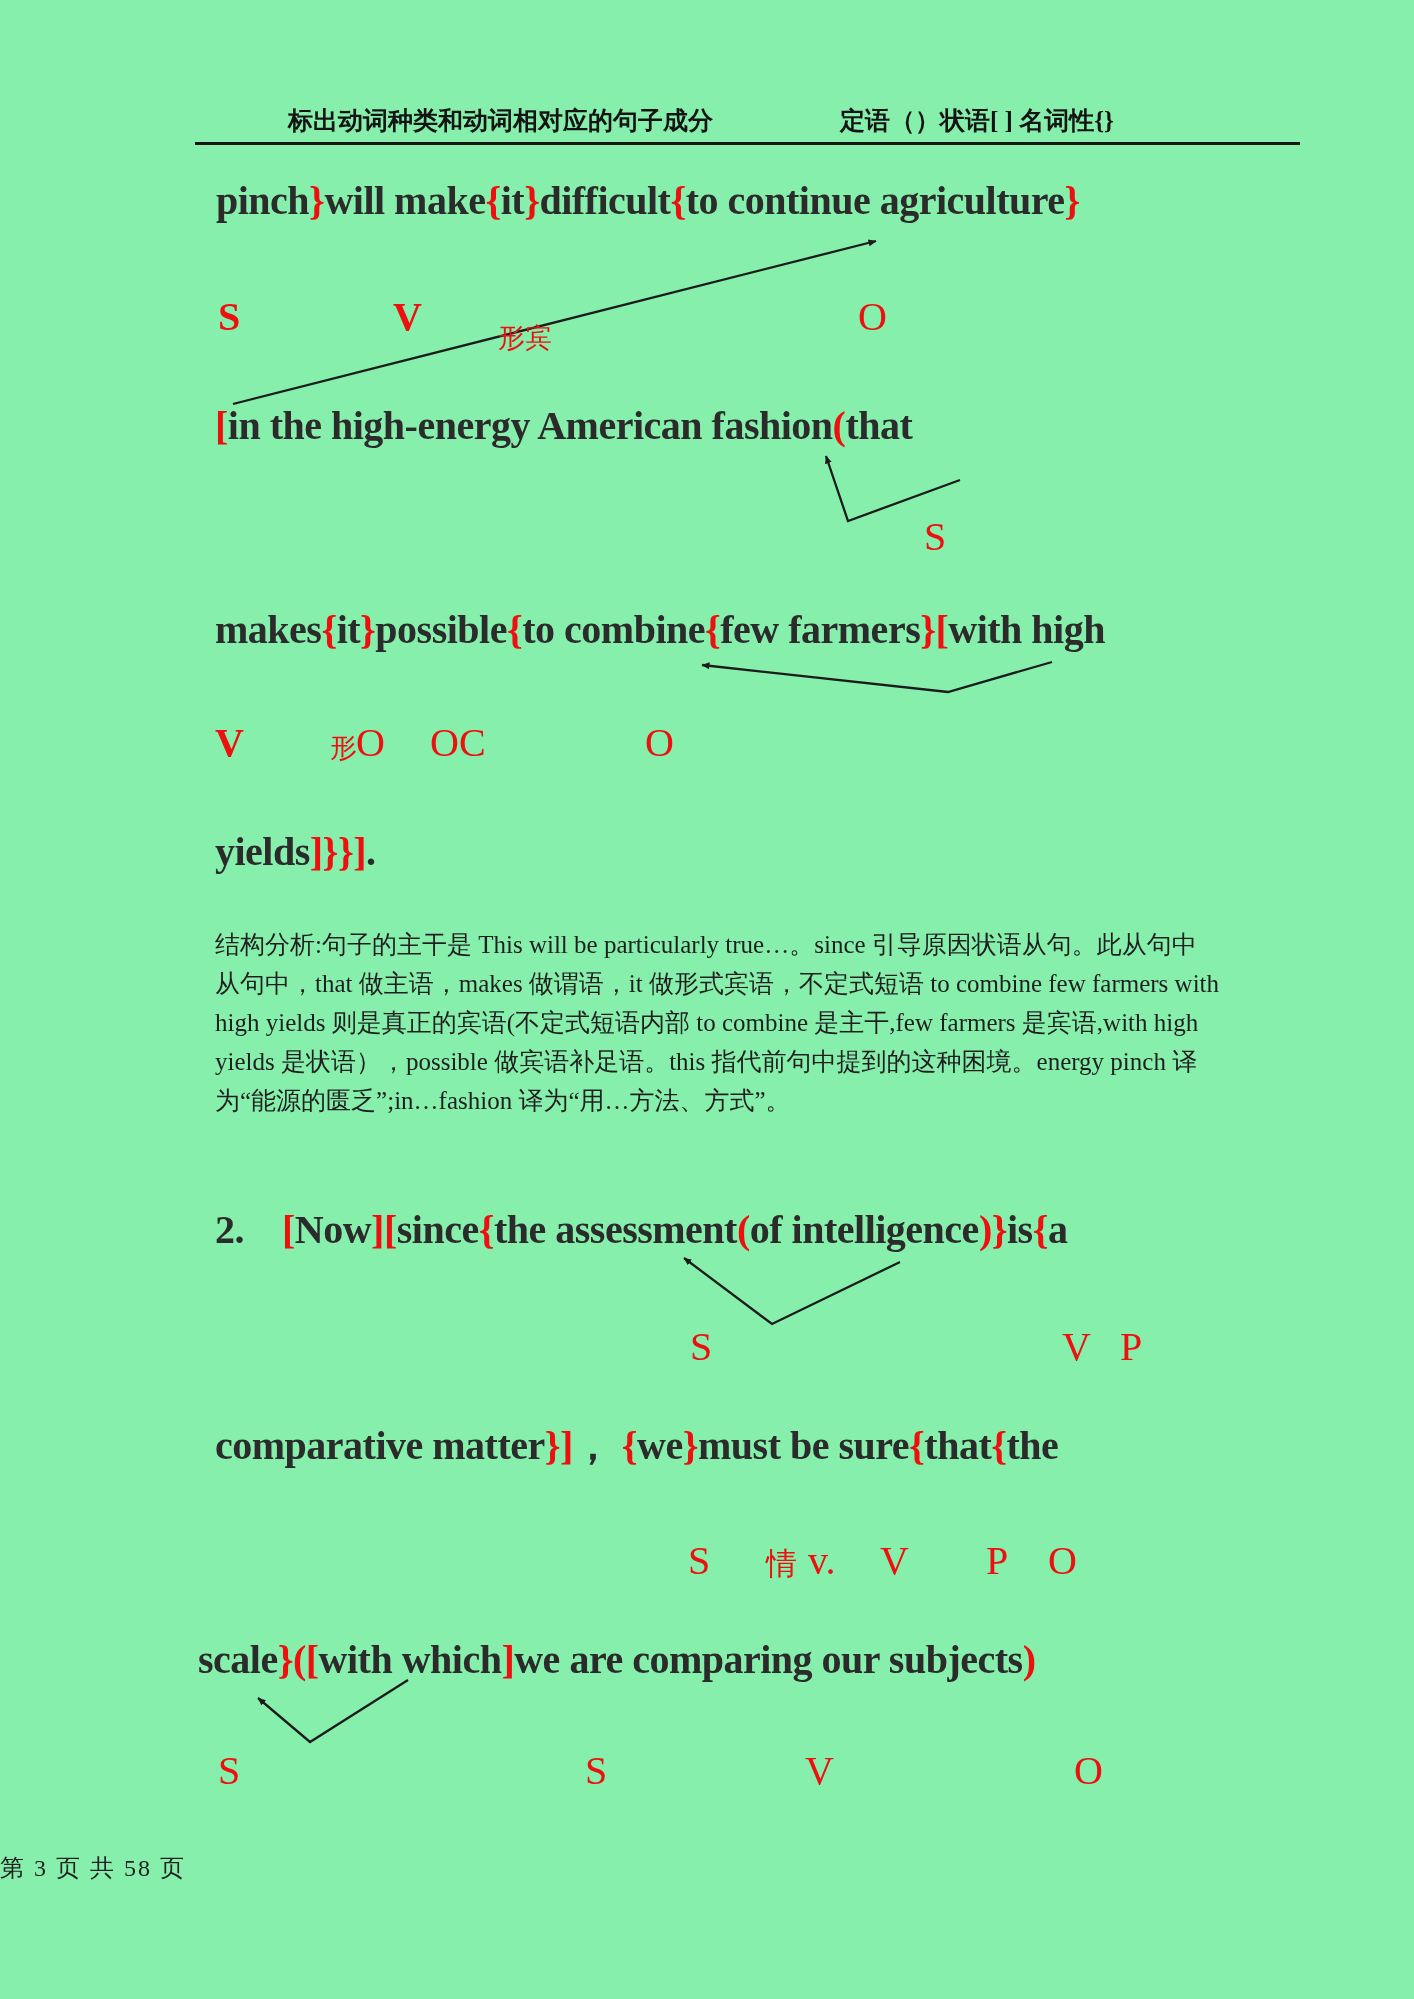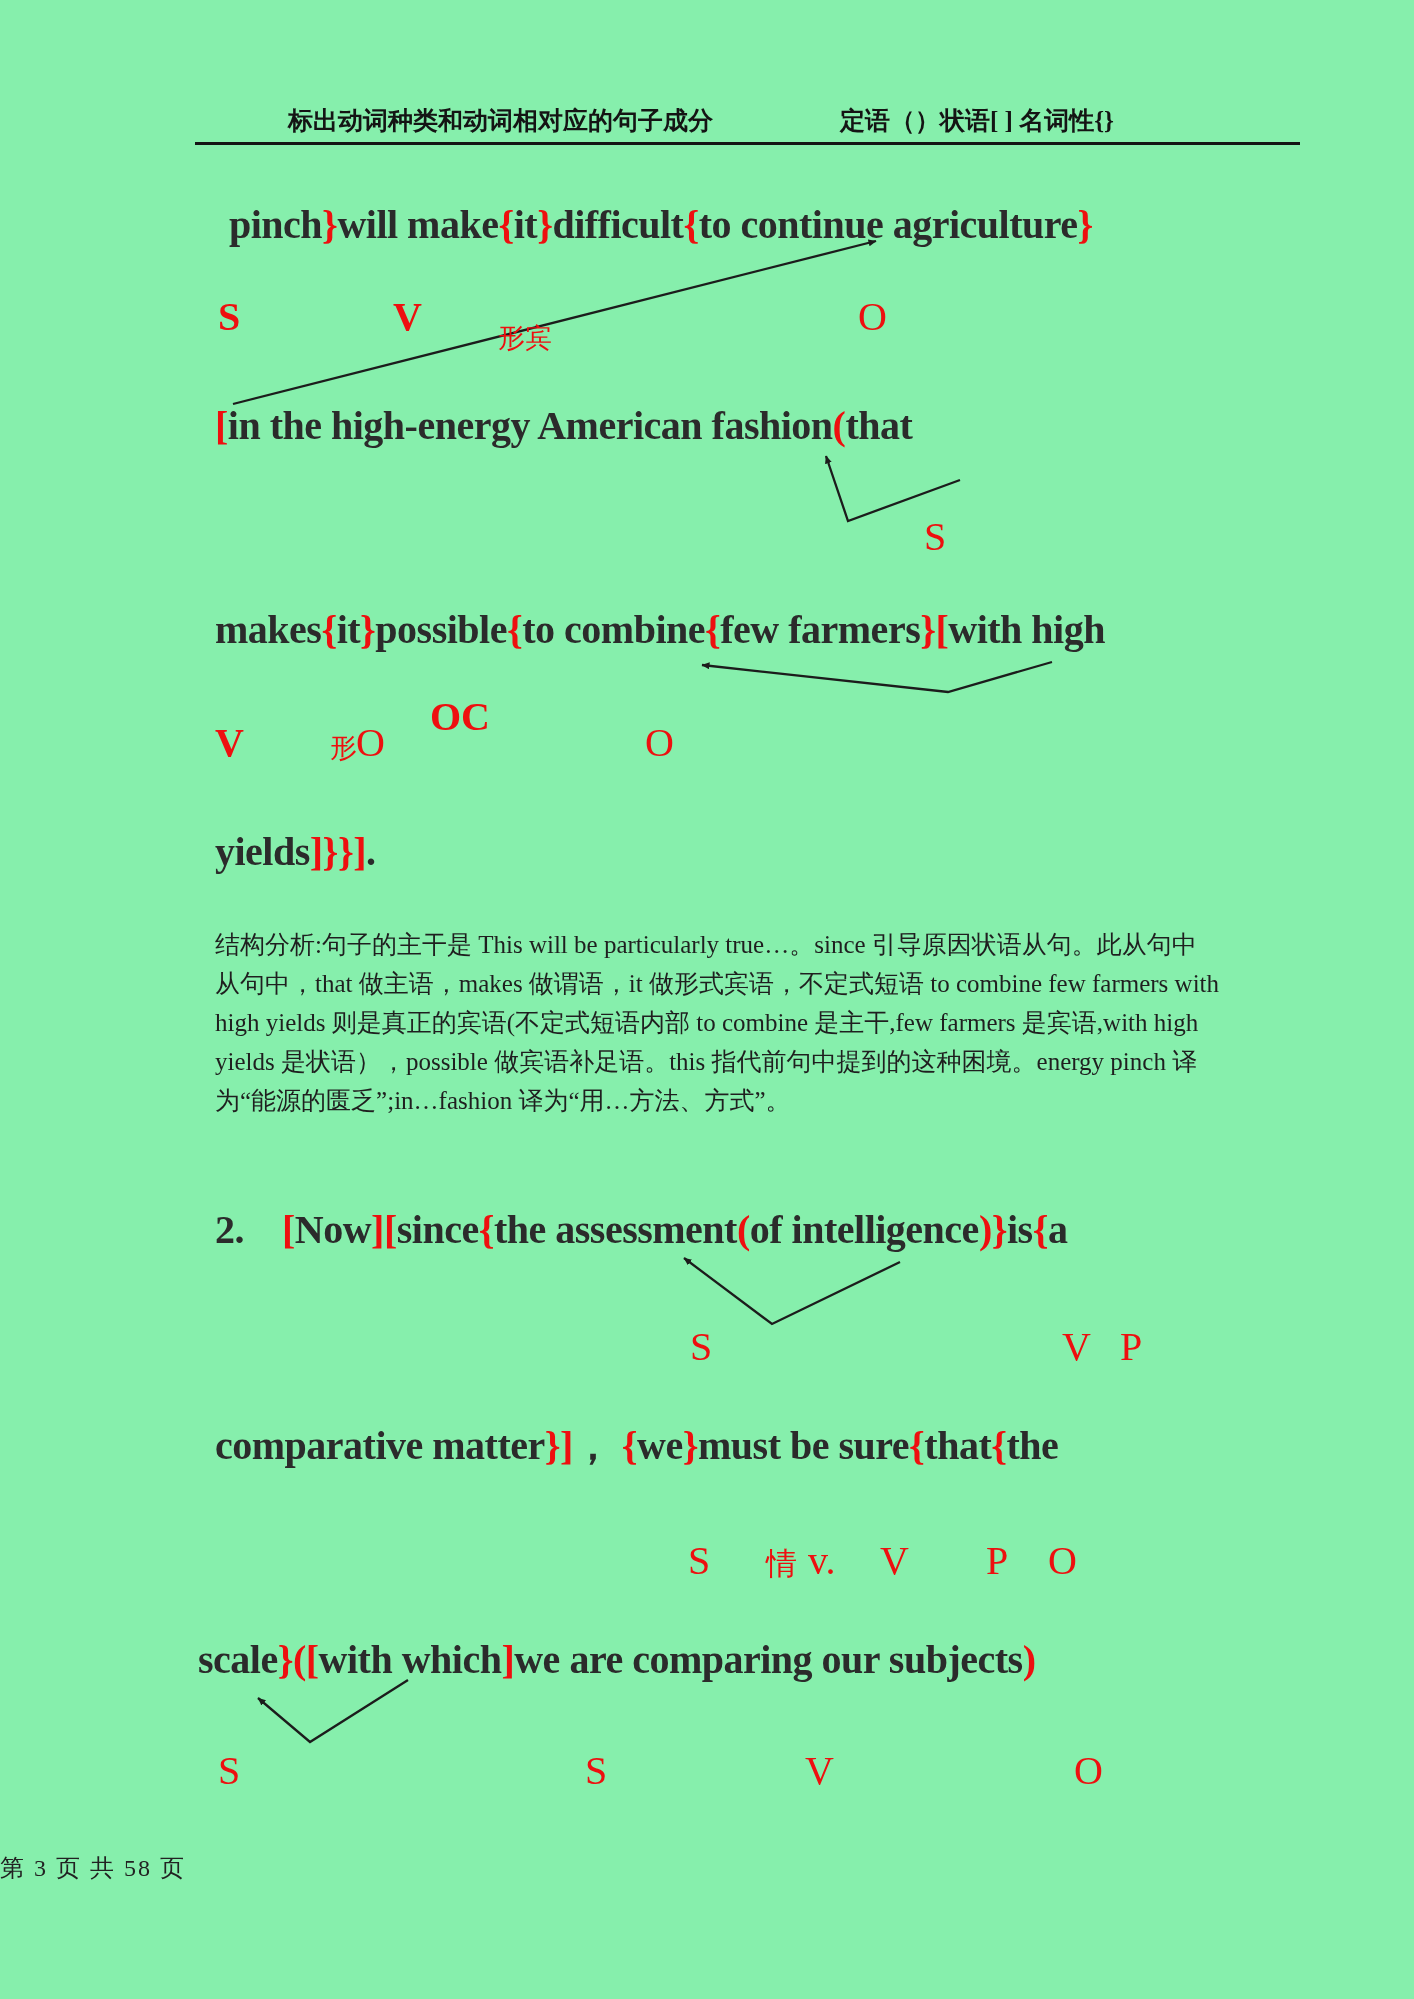--- a/index.html
+++ b/index.html
@@ -43,38 +43,38 @@
         <path d="M0,0 L8,3.5 L0,7 Z" fill="#1c1c1c"></path>
       </marker>
     </defs>
   <polyline points="233,404 876,241" class="arrow" marker-end="url(#ah)"></polyline>
       <polyline points="960,480 848,521 826,456" class="arrow" marker-end="url(#ah)"></polyline>
       <polyline points="1052,662 948,692 702,665" class="arrow" marker-end="url(#ah)"></polyline>
       <polyline points="900,1262 772,1324 684,1258" class="arrow" marker-end="url(#ah)"></polyline>
       <polyline points="408,1680 310,1742 258,1698" class="arrow" marker-end="url(#ah)"></polyline>
     </svg>
 
-  <div class="sline" style="left: 229px; top: 179px; margin-top: 24px;"><span class="ink">pinch</span><span class="red">}</span><span class="ink">will make</span><span class="red">{</span><span class="ink">it</span><span class="red">}</span><span class="ink">difficult</span><span class="red">{</span><span class="ink">to continue agriculture</span><span class="red">}</span></div>
+  <div class="sline" style="left: 216px; top: 179px;"><span class="ink">pinch</span><span class="red">}</span><span class="ink">will make</span><span class="red">{</span><span class="ink">it</span><span class="red">}</span><span class="ink">difficult</span><span class="red">{</span><span class="ink">to continue agriculture</span><span class="red">}</span></div>
   <div class="sline" style="left: 215px; top: 404px;"><span class="red">[</span><span class="ink">in the high-energy American fashion</span><span class="red">(</span><span class="ink">that</span></div>
   <div class="sline" style="left: 215px; top: 608px;"><span class="ink">makes</span><span class="red">{</span><span class="ink">it</span><span class="red">}</span><span class="ink">possible</span><span class="red">{</span><span class="ink">to combine</span><span class="red">{</span><span class="ink">few farmers</span><span class="red">}</span><span class="red">[</span><span class="ink">with high</span></div>
   <div class="sline" style="left: 215px; top: 830px;"><span class="ink">yields</span><span class="red">]}}]</span><span class="ink">.</span></div>
   <div class="sline" style="left: 215px; top: 1208px;"><span class="ink">2.    </span><span class="red">[</span><span class="ink">Now</span><span class="red">][</span><span class="ink">since</span><span class="red">{</span><span class="ink">the assessment</span><span class="red">(</span><span class="ink">of intelligence</span><span class="red">)}</span><span class="ink">is</span><span class="red">{</span><span class="ink">a</span></div>
   <div class="sline" style="left: 215px; top: 1424px;"><span class="ink">comparative matter</span><span class="red">}]</span><span class="ink">， </span><span class="red">{</span><span class="ink">we</span><span class="red">}</span><span class="ink">must be sure</span><span class="red">{</span><span class="ink">that</span><span class="red">{</span><span class="ink">the</span></div>
   <div class="sline" style="left: 198px; top: 1638px;"><span class="ink">scale</span><span class="red">}([</span><span class="ink">with which</span><span class="red">]</span><span class="ink">we are comparing our subjects</span><span class="red">)</span></div>
 
   <div>
       <span class="lbl bold" style="left: 218px; top: 296px;">S</span>
       <span class="lbl bold" style="left: 393px; top: 296px;">V</span>
       <span class="lbl small" style="left: 498px; top: 324px;">形宾</span>
       <span class="lbl " style="left: 858px; top: 296px;">O</span>
       <span class="lbl " style="left: 924px; top: 516px;">S</span>
       <span class="lbl bold" style="left: 215px; top: 722px;">V</span>
       <span class="lbl small" style="left: 330px; top: 734px;">形</span>
       <span class="lbl " style="left: 356px; top: 722px;">O</span>
-      <span class="lbl " style="left: 430px; top: 696px; font-weight: bold;">OC</span>
+      <span class="lbl " style="left: 430px; top: 722px;">OC</span>
       <span class="lbl " style="left: 645px; top: 722px;">O</span>
       <span class="lbl " style="left: 690px; top: 1326px;">S</span>
       <span class="lbl " style="left: 1062px; top: 1326px;">V</span>
       <span class="lbl " style="left: 1120px; top: 1326px;">P</span>
       <span class="lbl " style="left: 688px; top: 1540px;">S</span>
       <span class="lbl cjk" style="left: 766px; top: 1548px;">情</span>
       <span class="lbl " style="left: 808px; top: 1540px;">v.</span>
       <span class="lbl " style="left: 880px; top: 1540px;">V</span>
       <span class="lbl " style="left: 986px; top: 1540px;">P</span>
       <span class="lbl " style="left: 1048px; top: 1540px;">O</span>

